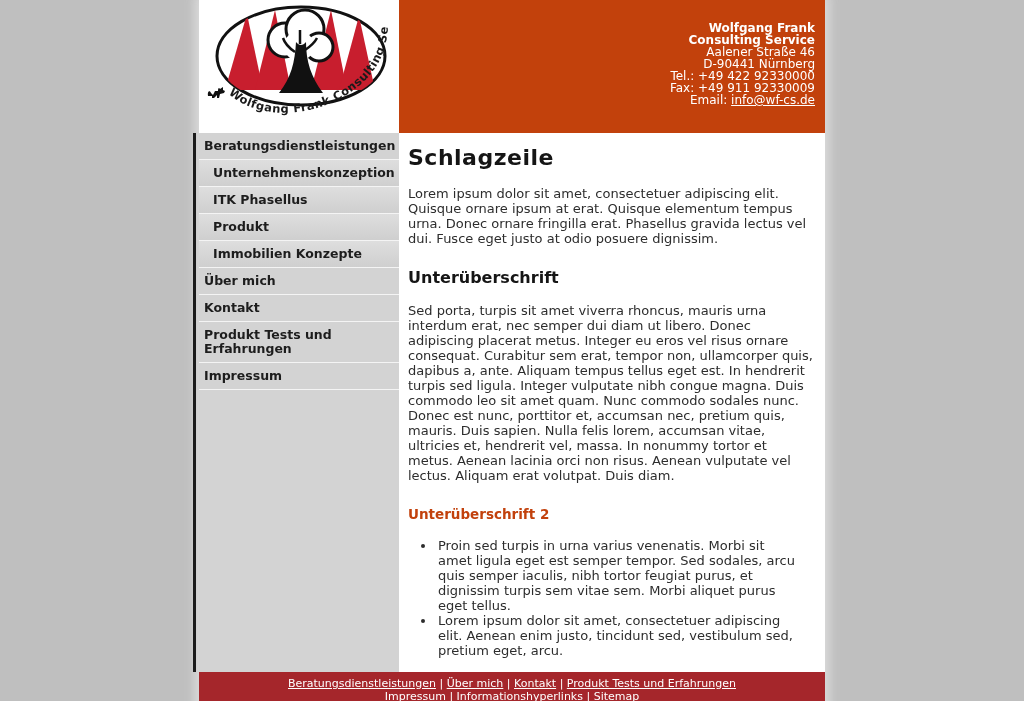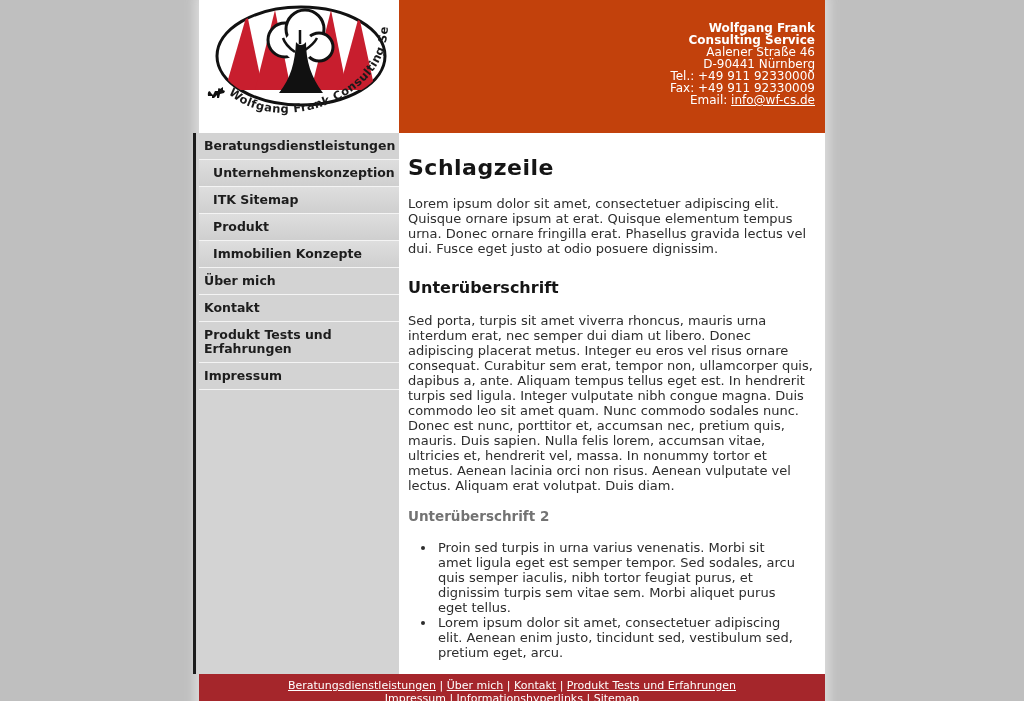--- a/index.html
+++ b/index.html
@@ -60,43 +60,43 @@
   }
   .menu-item.sub {
     padding-left: 14px;
     background: linear-gradient(#dedede, #cfcfcf);
   }
   .menu-item.wrap { white-space: normal; }
   
   .content {
     flex: 1;
     background: #ffffff;
-    padding: 10px 10px 14px 9px;
+    padding: 0 10px 14px 9px;
     font-size: 13px;
     line-height: 15px;
     color: #2d2d2d;
   }
   .content h1 {
     font-size: 22px;
     line-height: 26px;
     letter-spacing: 0.5px;
     margin: 12px 0 0;
     color: #151515;
   }
   .content h2 {
     font-size: 16px;
     line-height: 20px;
     margin: 22px 0 0;
     color: #151515;
   }
   .content h3 {
     font-size: 13.5px;
     line-height: 16px;
-    margin: 15px 0 0;
-    color: #737373;
+    margin: 23px 0 0;
+    color: #c2410c;
   }
   .content p { margin: 15px 0 0; }
   .content ul { margin: 16px 16px 0 28px; padding: 0; }
   .content li { margin: 0; padding-left: 2px; }
   
   .footer {
     background: #a5262b;
     color: #ffffff;
     text-align: center;
     font-size: 11px;
@@ -145,33 +145,33 @@
         <text font-size="11.5" font-weight="bold" fill="#1a1a1a" letter-spacing="0.5" font-family="DejaVu Sans, sans-serif">
           <textPath href="#brandArc" startOffset="2">Wolfgang Frank Consulting Service</textPath>
         </text>
       </svg>
     </div>
     <div class="header-red">
       <div class="bold">Wolfgang Frank</div>
       <div class="bold">Consulting Service</div>
       <div>Aalener Straße 46</div>
       <div>D-90441 Nürnberg</div>
-      <div>Tel.: +49 911 92330000</div>
+      <div>Tel.: +49 422 92330000</div>
       <div>Fax: +49 911 92330009</div>
       <div><span>Email: </span><a href="#">info@wf-cs.de</a></div>
     </div>
   </div>
 
   <div class="body-row">
     <div class="accent-line"></div>
 
     <div class="sidebar">
       <div class="menu-item">Beratungsdienstleistungen</div>
       <div class="menu-item sub">Unternehmenskonzeption</div>
-      <div class="menu-item sub">ITK Sitemap</div>
+      <div class="menu-item sub">ITK Phasellus</div>
       <div class="menu-item sub">Produkt</div>
       <div class="menu-item sub">Immobilien Konzepte</div>
       <div class="menu-item">Über mich</div>
       <div class="menu-item">Kontakt</div>
       <div class="menu-item wrap">Produkt Tests und Erfahrungen</div>
       <div class="menu-item">Impressum</div>
     </div>
 
     <div class="content">
       <h1>Schlagzeile</h1>

